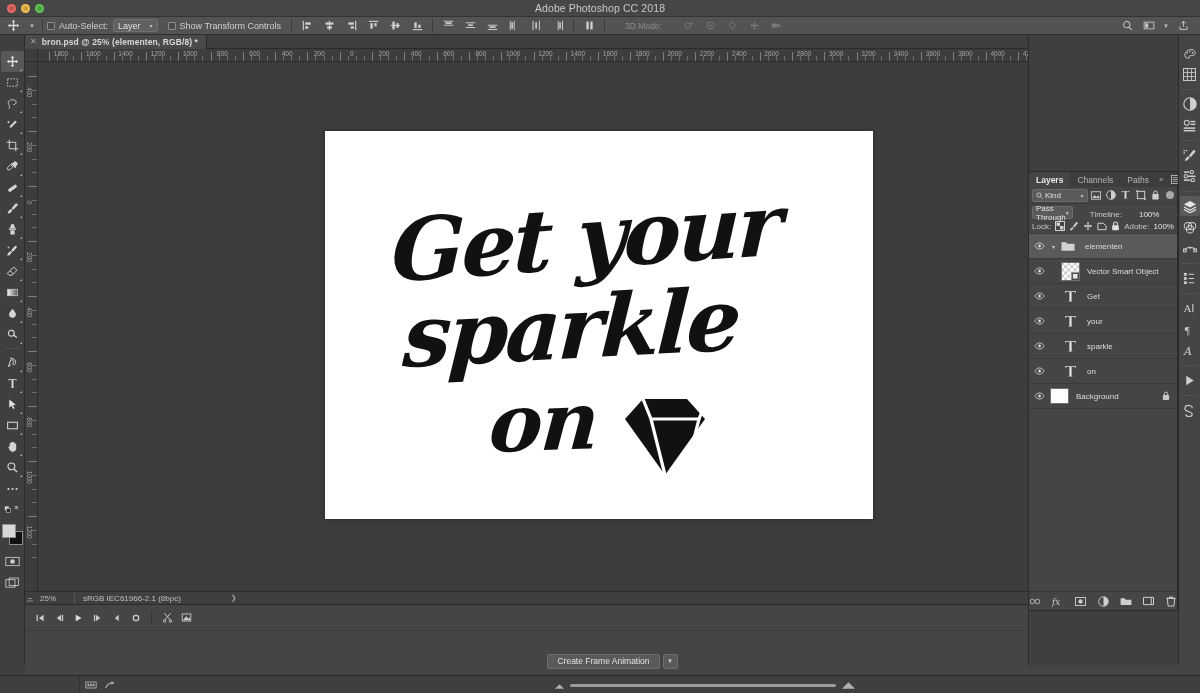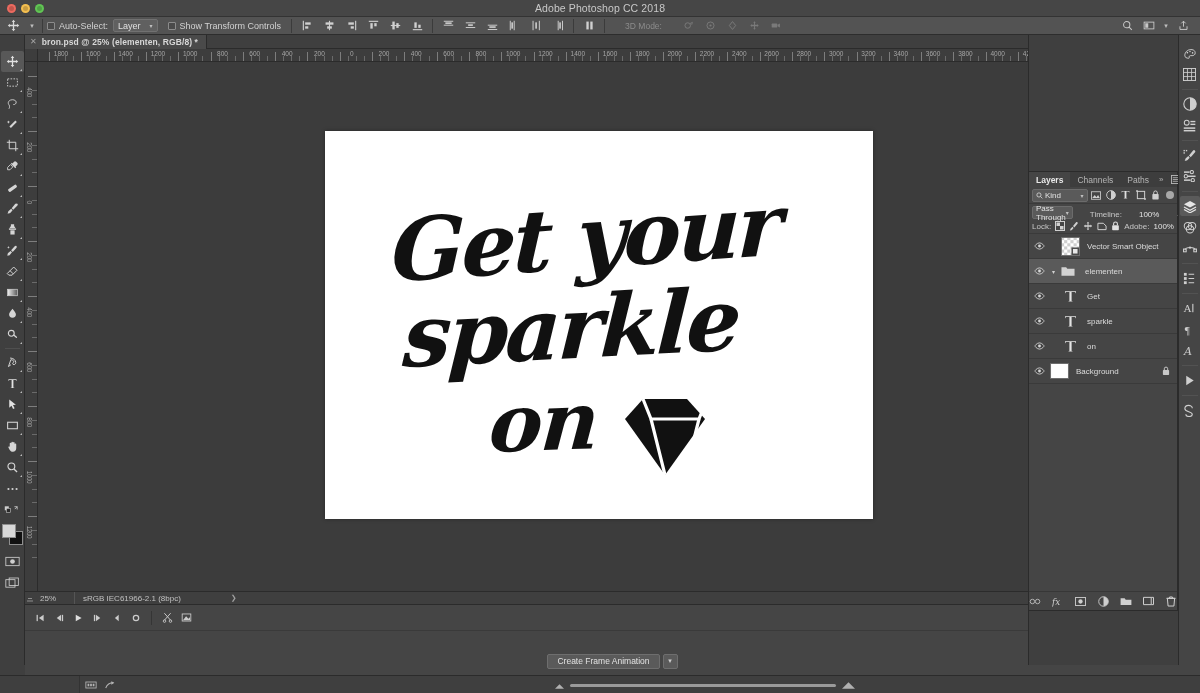--- a/index.html
+++ b/index.html
@@ -1040,20 +1040,35 @@
             <rect x="1.3" y="4.6" width="7.4" height="5.7" rx=".8" fill="#e0e0e0"></rect>
             <path d="M2.9 4.6V3.1a2.1 2.1 0 014.2 0v1.5" fill="none" stroke="#e0e0e0" stroke-width="1.2"></path>
           </svg>
       </span>
       <span class="lp-lbl" style="margin-left:auto">Adobe:</span>
       <span class="lp-val">100%</span>
       <span class="lp-stepper">▾</span>
     </div>
 
     <div class="lp-list" id="layer-list">
+        <div class="lp-row sel">
+          <div class="lp-eye">
+            <svg width="11" height="8" viewBox="0 0 13 9">
+              <path d="M6.5.8C3.2.8 1 4.5 1 4.5S3.2 8.2 6.5 8.2 12 4.5 12 4.5 9.8.8 6.5.8z" fill="none" stroke="#d8d8d8" stroke-width="1"></path>
+              <circle cx="6.5" cy="4.5" r="1.7" fill="#d8d8d8"></circle>
+            </svg>
+          </div>
+          <div class="lp-expand">▾</div>
+          <div class="lp-thumb">
+            <svg width="14" height="11" viewBox="0 0 15 11">
+              <path d="M.5 1h5l1.3 1.6h7.7V10H.5z" fill="#d2d2d2"></path>
+            </svg>
+          </div>
+          <div class="lp-name">elementen</div>
+        </div>
         <div class="lp-row">
           <div class="lp-eye">
             <svg width="11" height="8" viewBox="0 0 13 9">
               <path d="M6.5.8C3.2.8 1 4.5 1 4.5S3.2 8.2 6.5 8.2 12 4.5 12 4.5 9.8.8 6.5.8z" fill="none" stroke="#d8d8d8" stroke-width="1"></path>
               <circle cx="6.5" cy="4.5" r="1.7" fill="#d8d8d8"></circle>
             </svg>
           </div>
           <div class="indent"></div>
           <div class="lp-thumb">
             <svg width="19" height="19" viewBox="0 0 20 20">
@@ -1078,49 +1093,49 @@
                 <rect x="9.9" y="16.5" width="3.3" height="3.3"></rect>
                 <rect x="16.5" y="16.5" width="3.3" height="3.3"></rect>
               </g>
               <rect x="11" y="11" width="8" height="8" fill="#4a4a4a"></rect>
               <rect x="12.6" y="12.6" width="4.8" height="4.8" fill="#e8e8e8"></rect>
               <rect x="0.5" y="0.5" width="19" height="19" fill="none" stroke="#6a6a6a" stroke-width="1"></rect>
             </svg>
           </div>
           <div class="lp-name">Vector Smart Object</div>
         </div>
-        <div class="lp-row sel">
+        <div class="lp-row">
           <div class="lp-eye">
             <svg width="11" height="8" viewBox="0 0 13 9">
               <path d="M6.5.8C3.2.8 1 4.5 1 4.5S3.2 8.2 6.5 8.2 12 4.5 12 4.5 9.8.8 6.5.8z" fill="none" stroke="#d8d8d8" stroke-width="1"></path>
               <circle cx="6.5" cy="4.5" r="1.7" fill="#d8d8d8"></circle>
             </svg>
           </div>
-          <div class="lp-expand">▾</div>
+          <div class="indent"></div>
           <div class="lp-thumb">
-            <svg width="14" height="11" viewBox="0 0 15 11">
-              <path d="M.5 1h5l1.3 1.6h7.7V10H.5z" fill="#d2d2d2"></path>
-            </svg>
-          </div>
-          <div class="lp-name">elementen</div>
+            <svg width="13" height="14" viewBox="0 0 13 14">
+              <path d="M1 2.2h11v2.1h-.3c-.2-1-.6-1.2-1.6-1.2H7.6v8.2c0 .8.2.9 1.2 1v.3H4.2v-.3c1-.1 1.2-.2 1.2-1V3.1H2.9c-1 0-1.4.2-1.6 1.2H1z" fill="#e4e4e4"></path>
+            </svg>
+          </div>
+          <div class="lp-name">Get</div>
         </div>
         <div class="lp-row">
           <div class="lp-eye">
             <svg width="11" height="8" viewBox="0 0 13 9">
               <path d="M6.5.8C3.2.8 1 4.5 1 4.5S3.2 8.2 6.5 8.2 12 4.5 12 4.5 9.8.8 6.5.8z" fill="none" stroke="#d8d8d8" stroke-width="1"></path>
               <circle cx="6.5" cy="4.5" r="1.7" fill="#d8d8d8"></circle>
             </svg>
           </div>
           <div class="indent"></div>
           <div class="lp-thumb">
             <svg width="13" height="14" viewBox="0 0 13 14">
               <path d="M1 2.2h11v2.1h-.3c-.2-1-.6-1.2-1.6-1.2H7.6v8.2c0 .8.2.9 1.2 1v.3H4.2v-.3c1-.1 1.2-.2 1.2-1V3.1H2.9c-1 0-1.4.2-1.6 1.2H1z" fill="#e4e4e4"></path>
             </svg>
           </div>
-          <div class="lp-name">Get</div>
+          <div class="lp-name">your</div>
         </div>
         <div class="lp-row">
           <div class="lp-eye">
             <svg width="11" height="8" viewBox="0 0 13 9">
               <path d="M6.5.8C3.2.8 1 4.5 1 4.5S3.2 8.2 6.5 8.2 12 4.5 12 4.5 9.8.8 6.5.8z" fill="none" stroke="#d8d8d8" stroke-width="1"></path>
               <circle cx="6.5" cy="4.5" r="1.7" fill="#d8d8d8"></circle>
             </svg>
           </div>
           <div class="indent"></div>
           <div class="lp-thumb">

